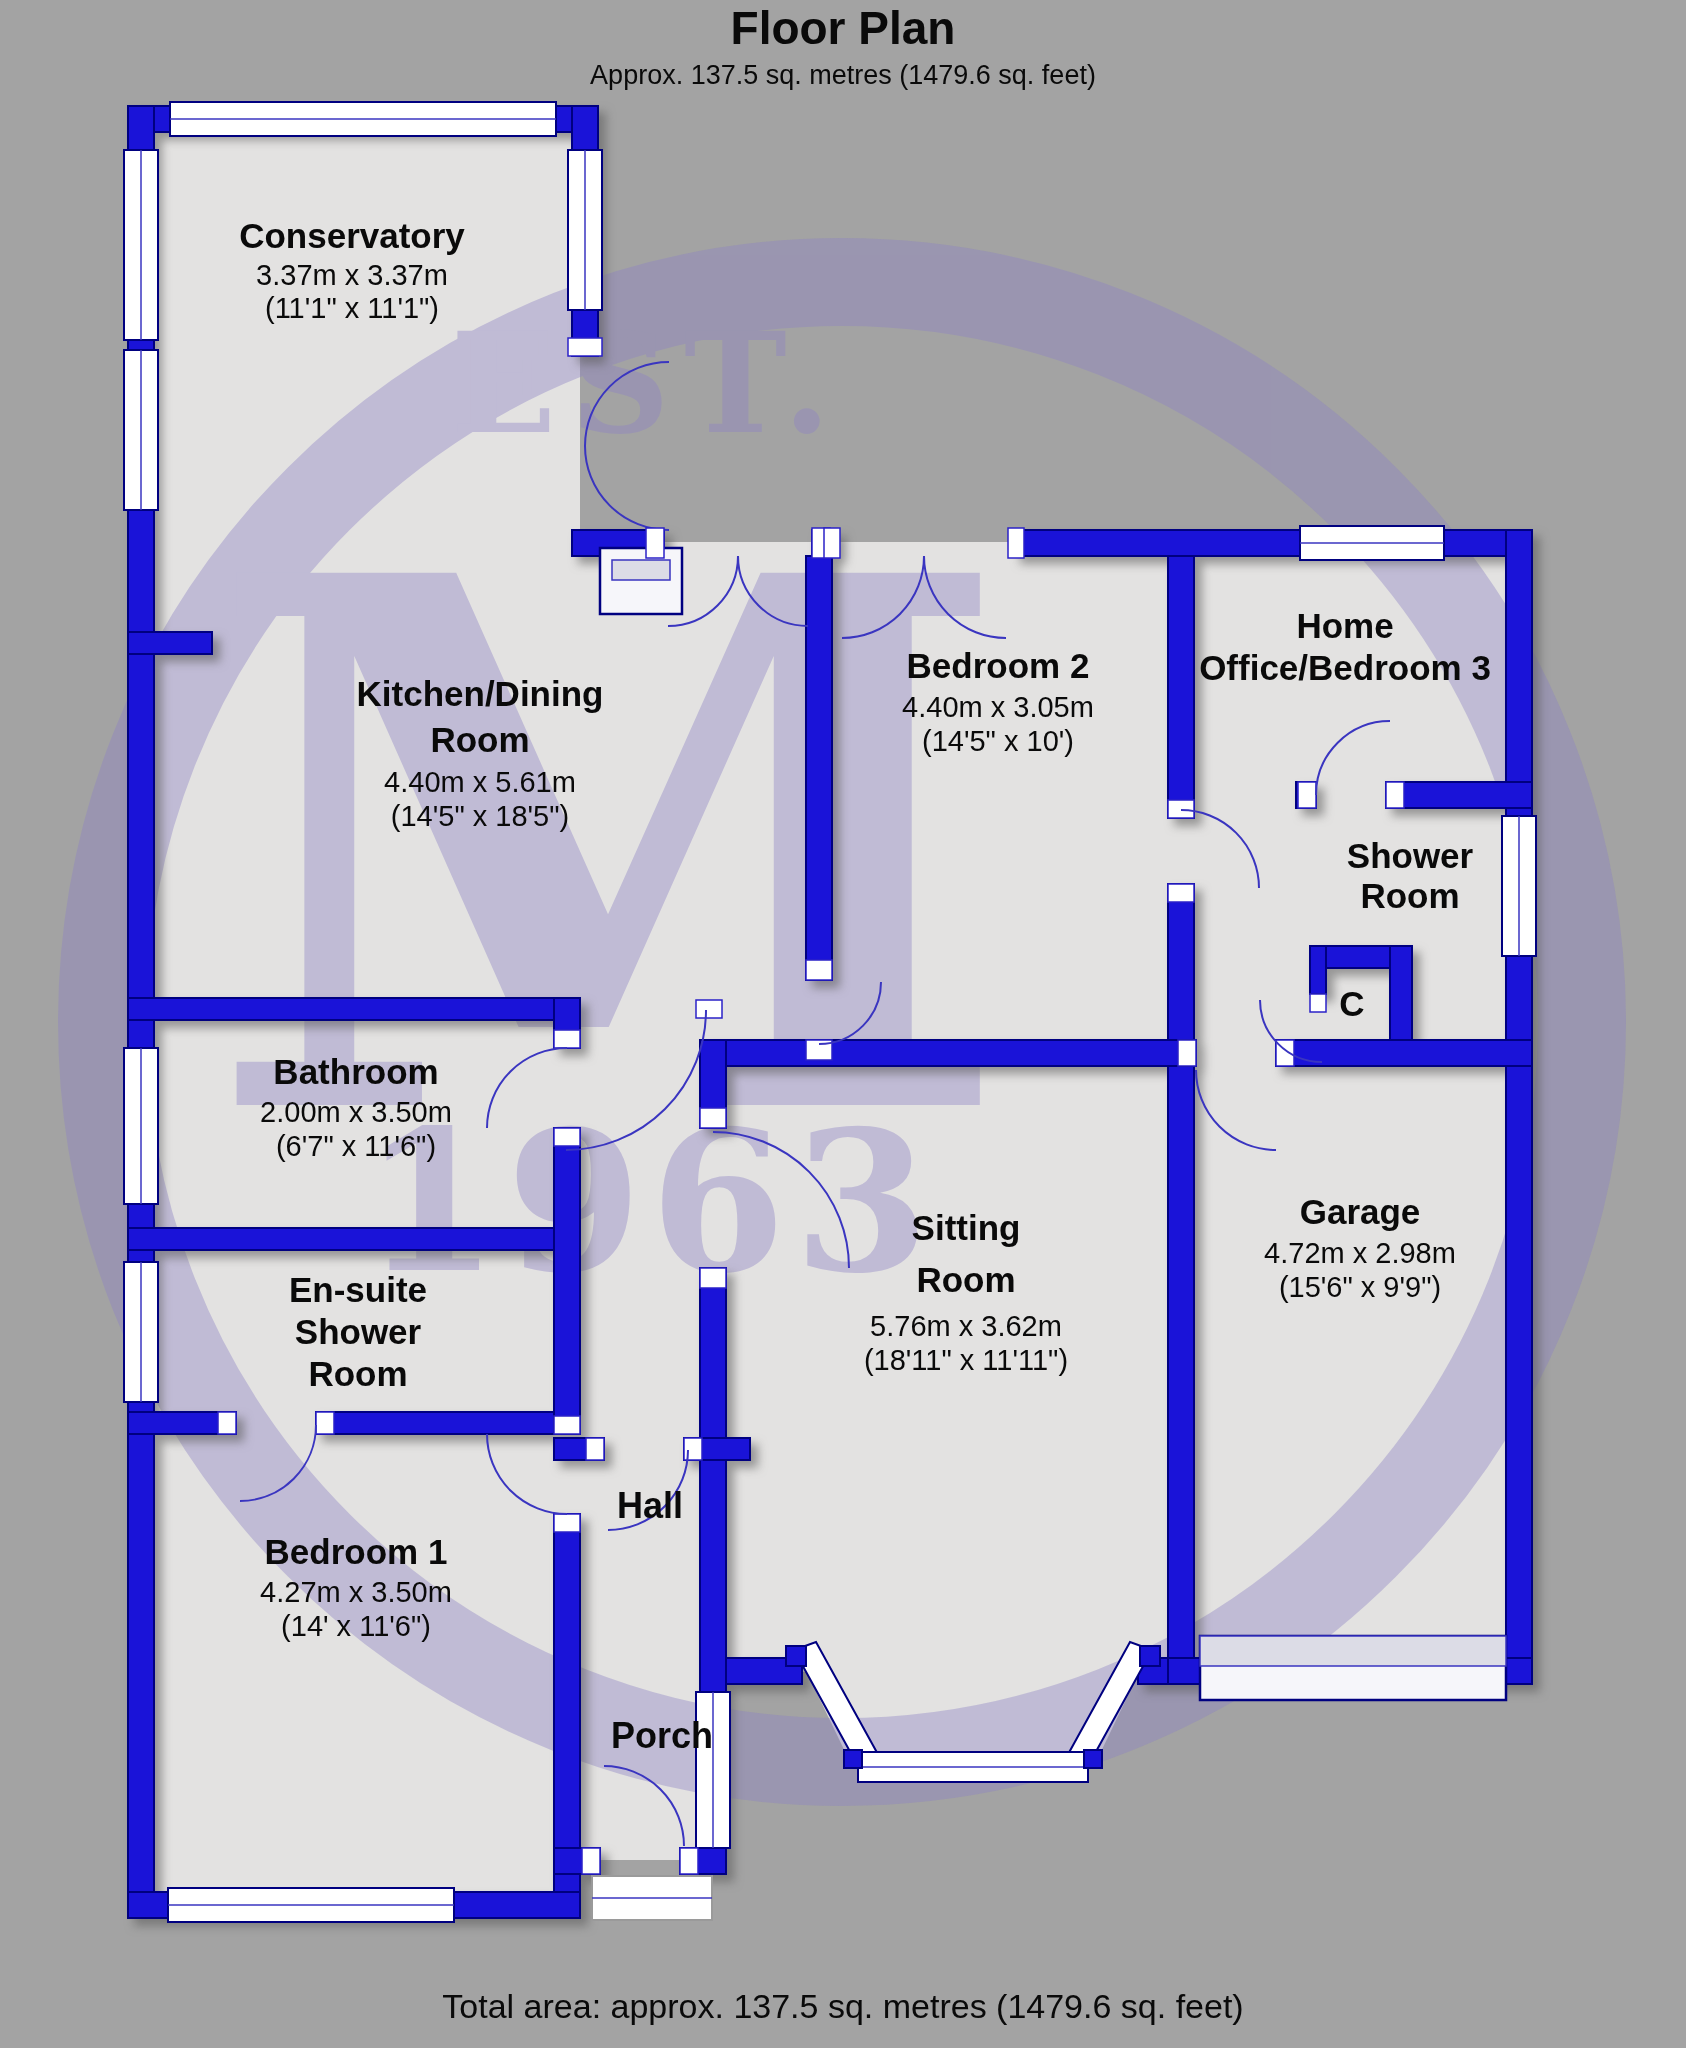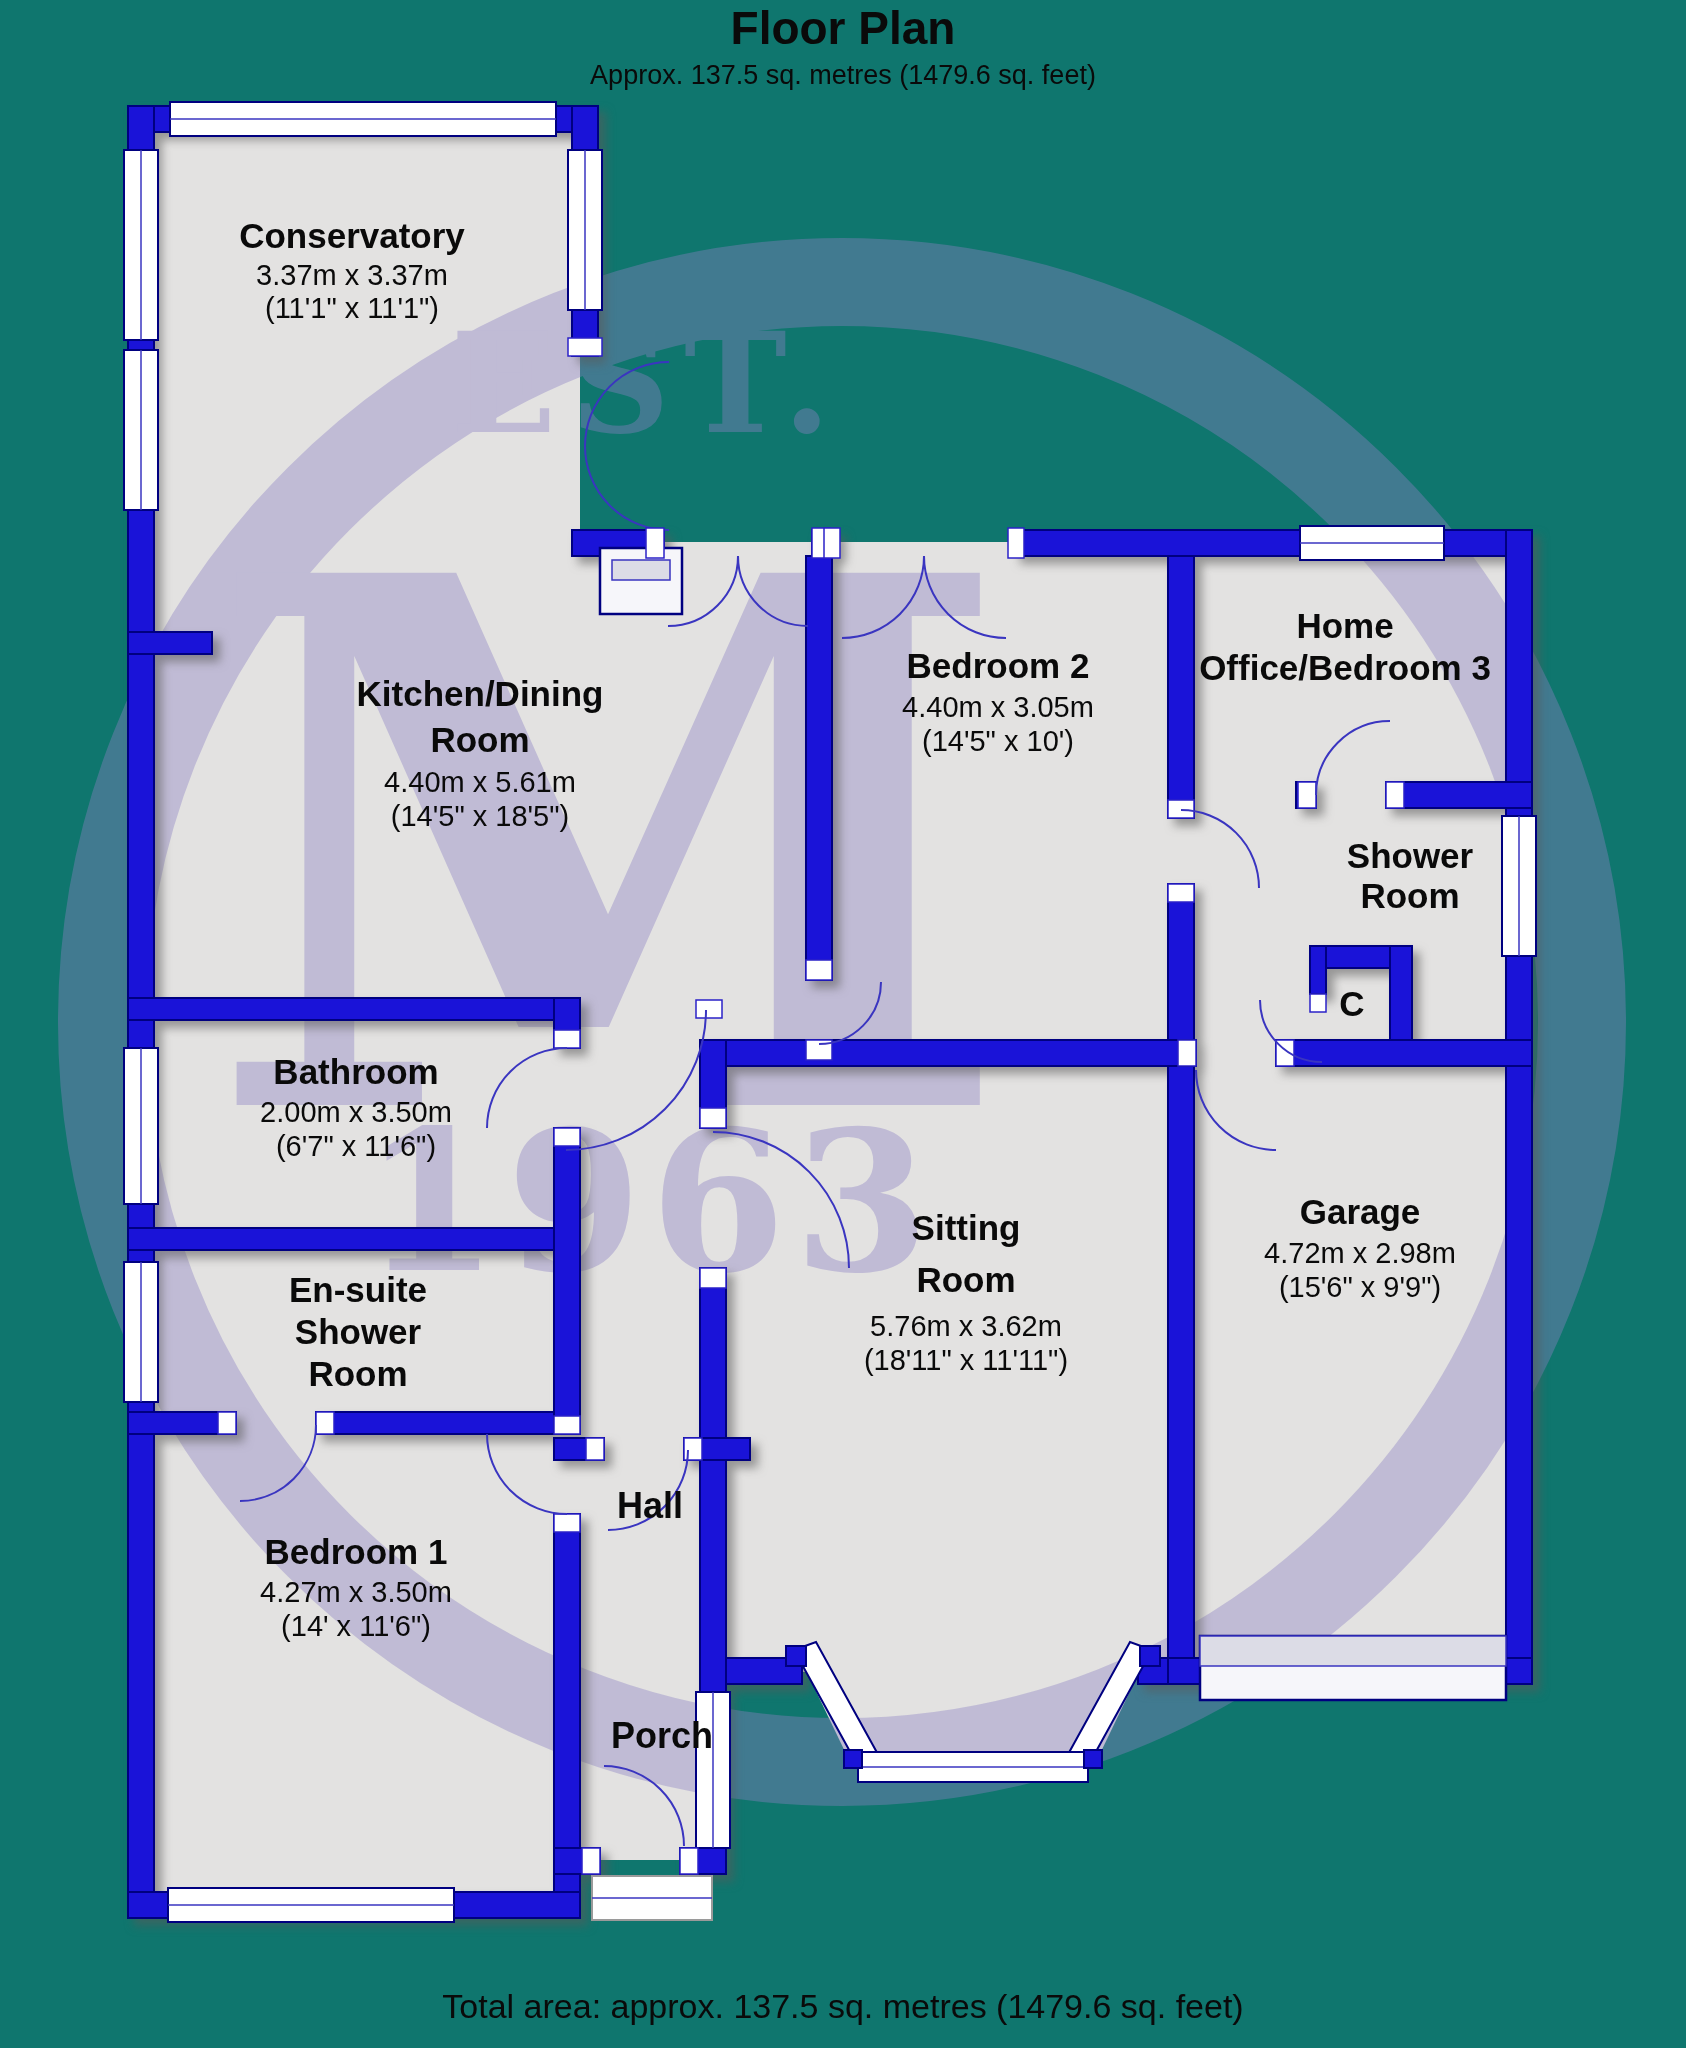--- a/index.html
+++ b/index.html
@@ -1,16 +1,16 @@
 <!DOCTYPE html>
 <html><head>
 <meta charset="utf-8">
 <style>
   html,body{margin:0;padding:0;background:#ffffff;}
-  .page{width:1686px;height:2048px;position:relative;background:#0f766e;
+  .page{width:1686px;height:2048px;position:relative;background:#a3a3a3;
         font-family:"Liberation Sans", sans-serif;}
   svg{display:block;}
   text{fill:#0a0a0a;}
   .hdr-title{font-size:46px;font-weight:bold;}
   .hdr-sub{font-size:27px;}
   .footer{font-size:34px;}
   .rname{font-size:35px;font-weight:bold;}
   .rname-sm{font-size:36px;font-weight:bold;}
   .rdim{font-size:29px;}
   .wm{fill:#8d82c4;font-family:"DejaVu Serif", serif;font-weight:bold;}

